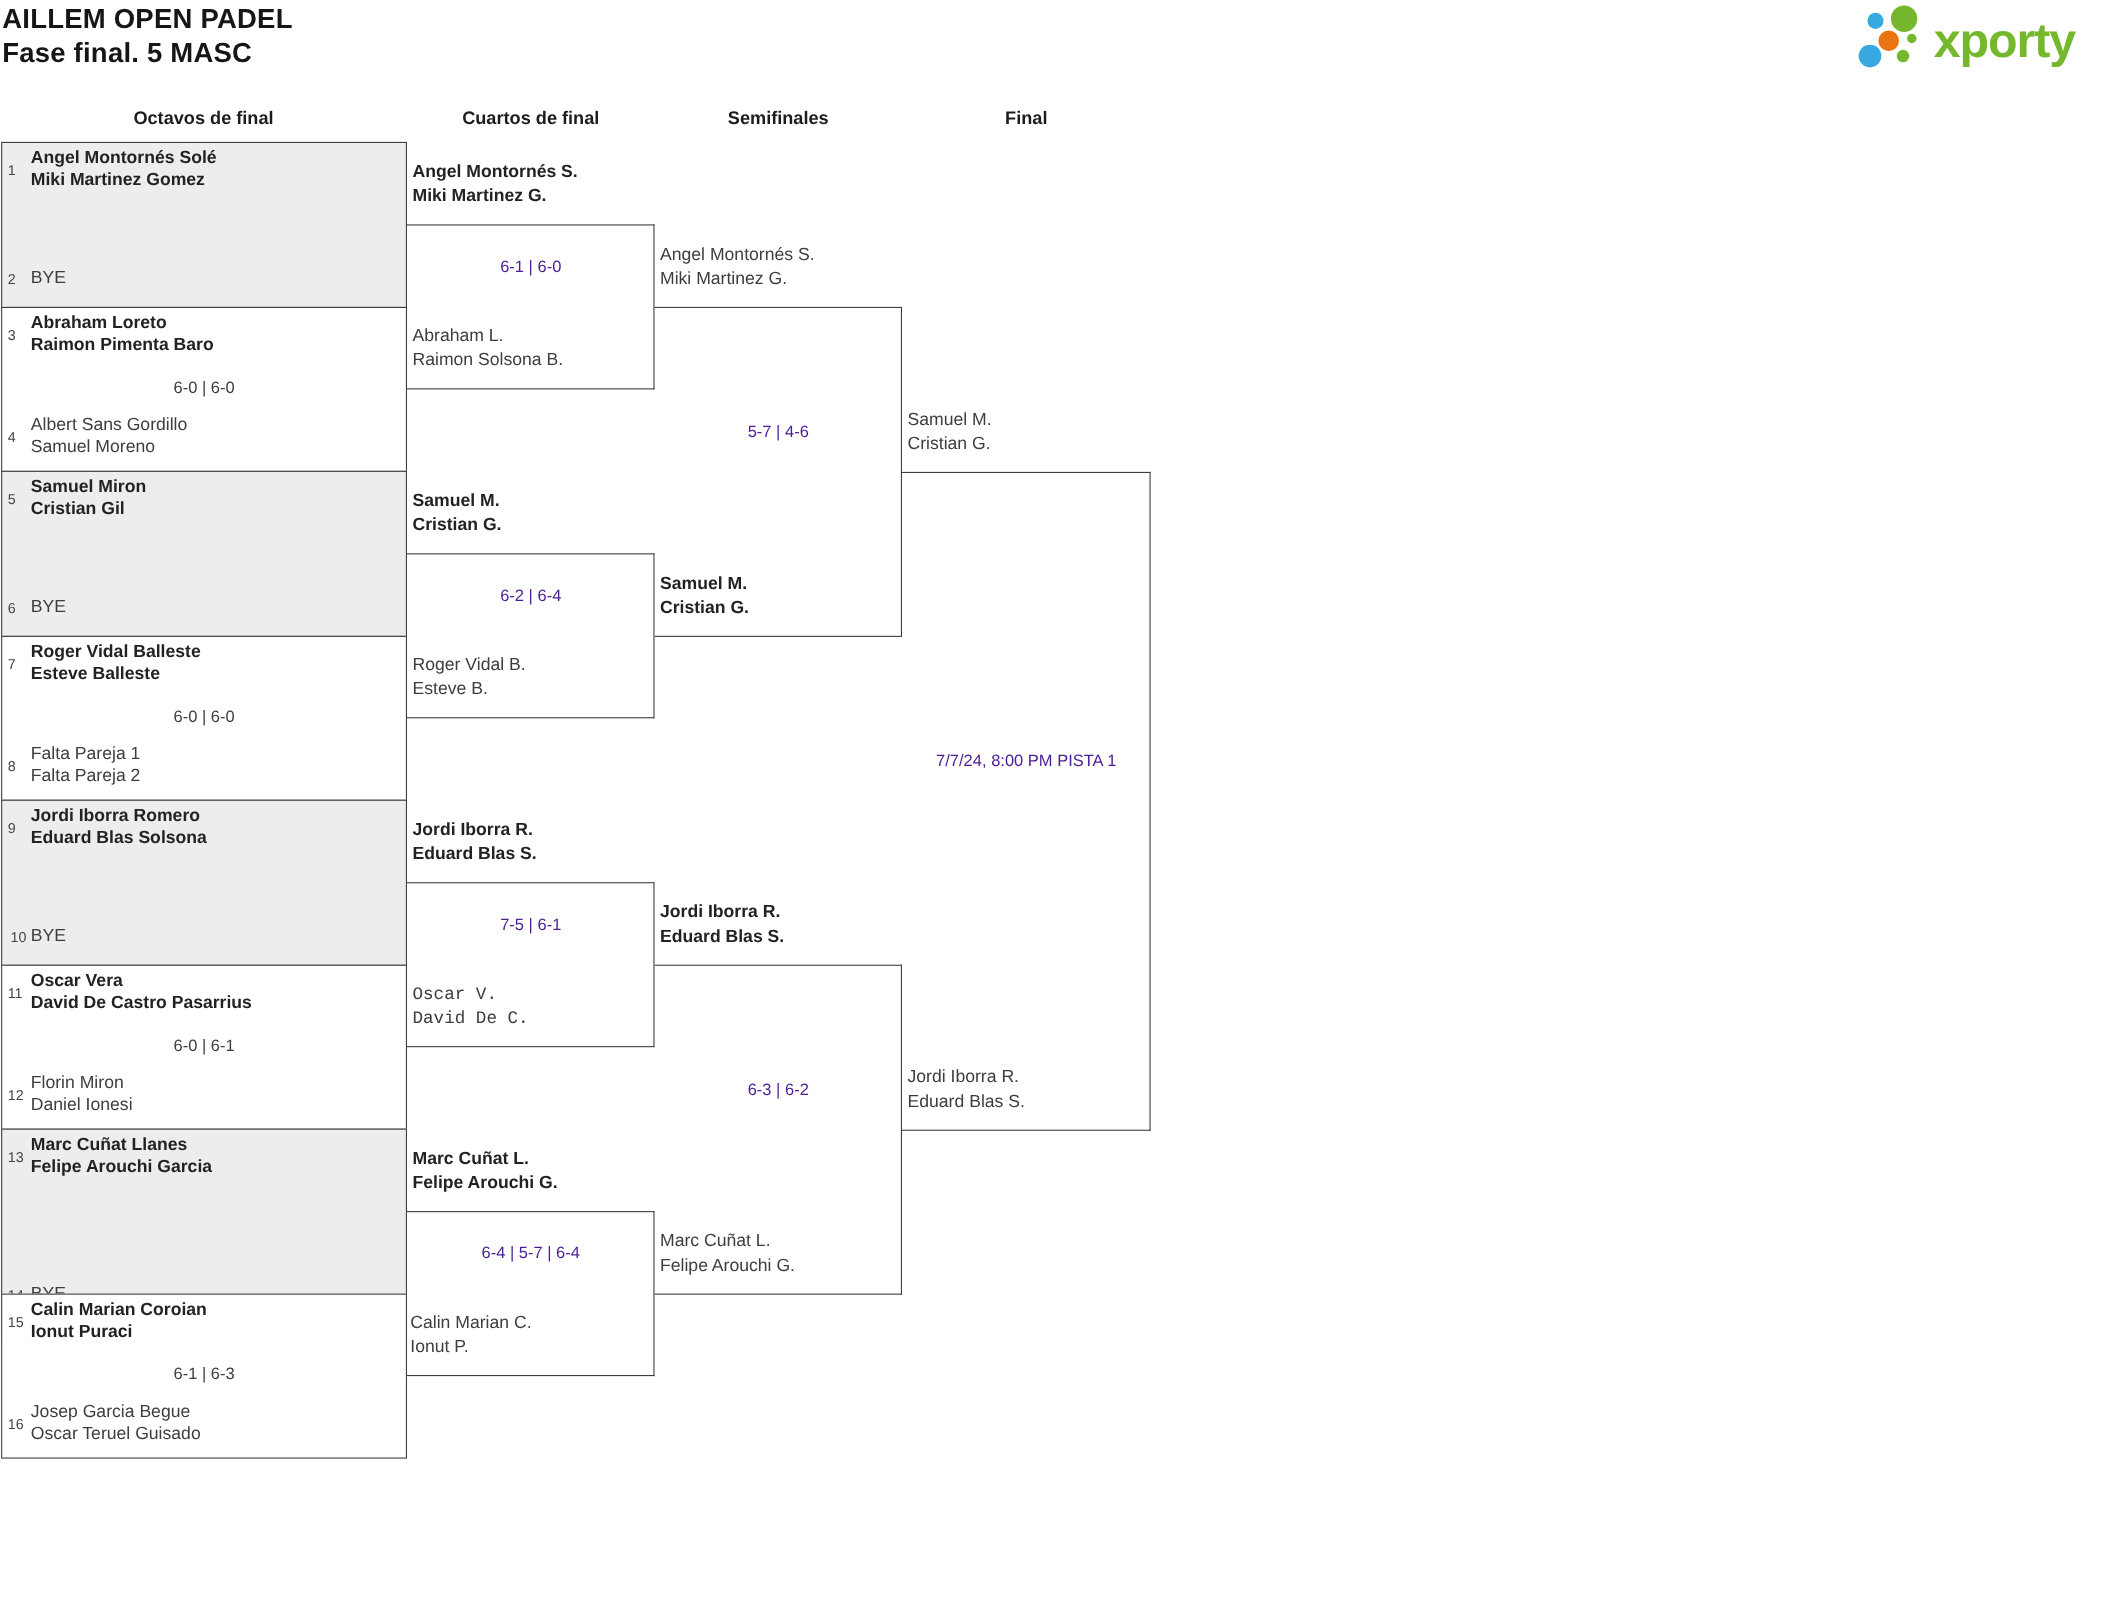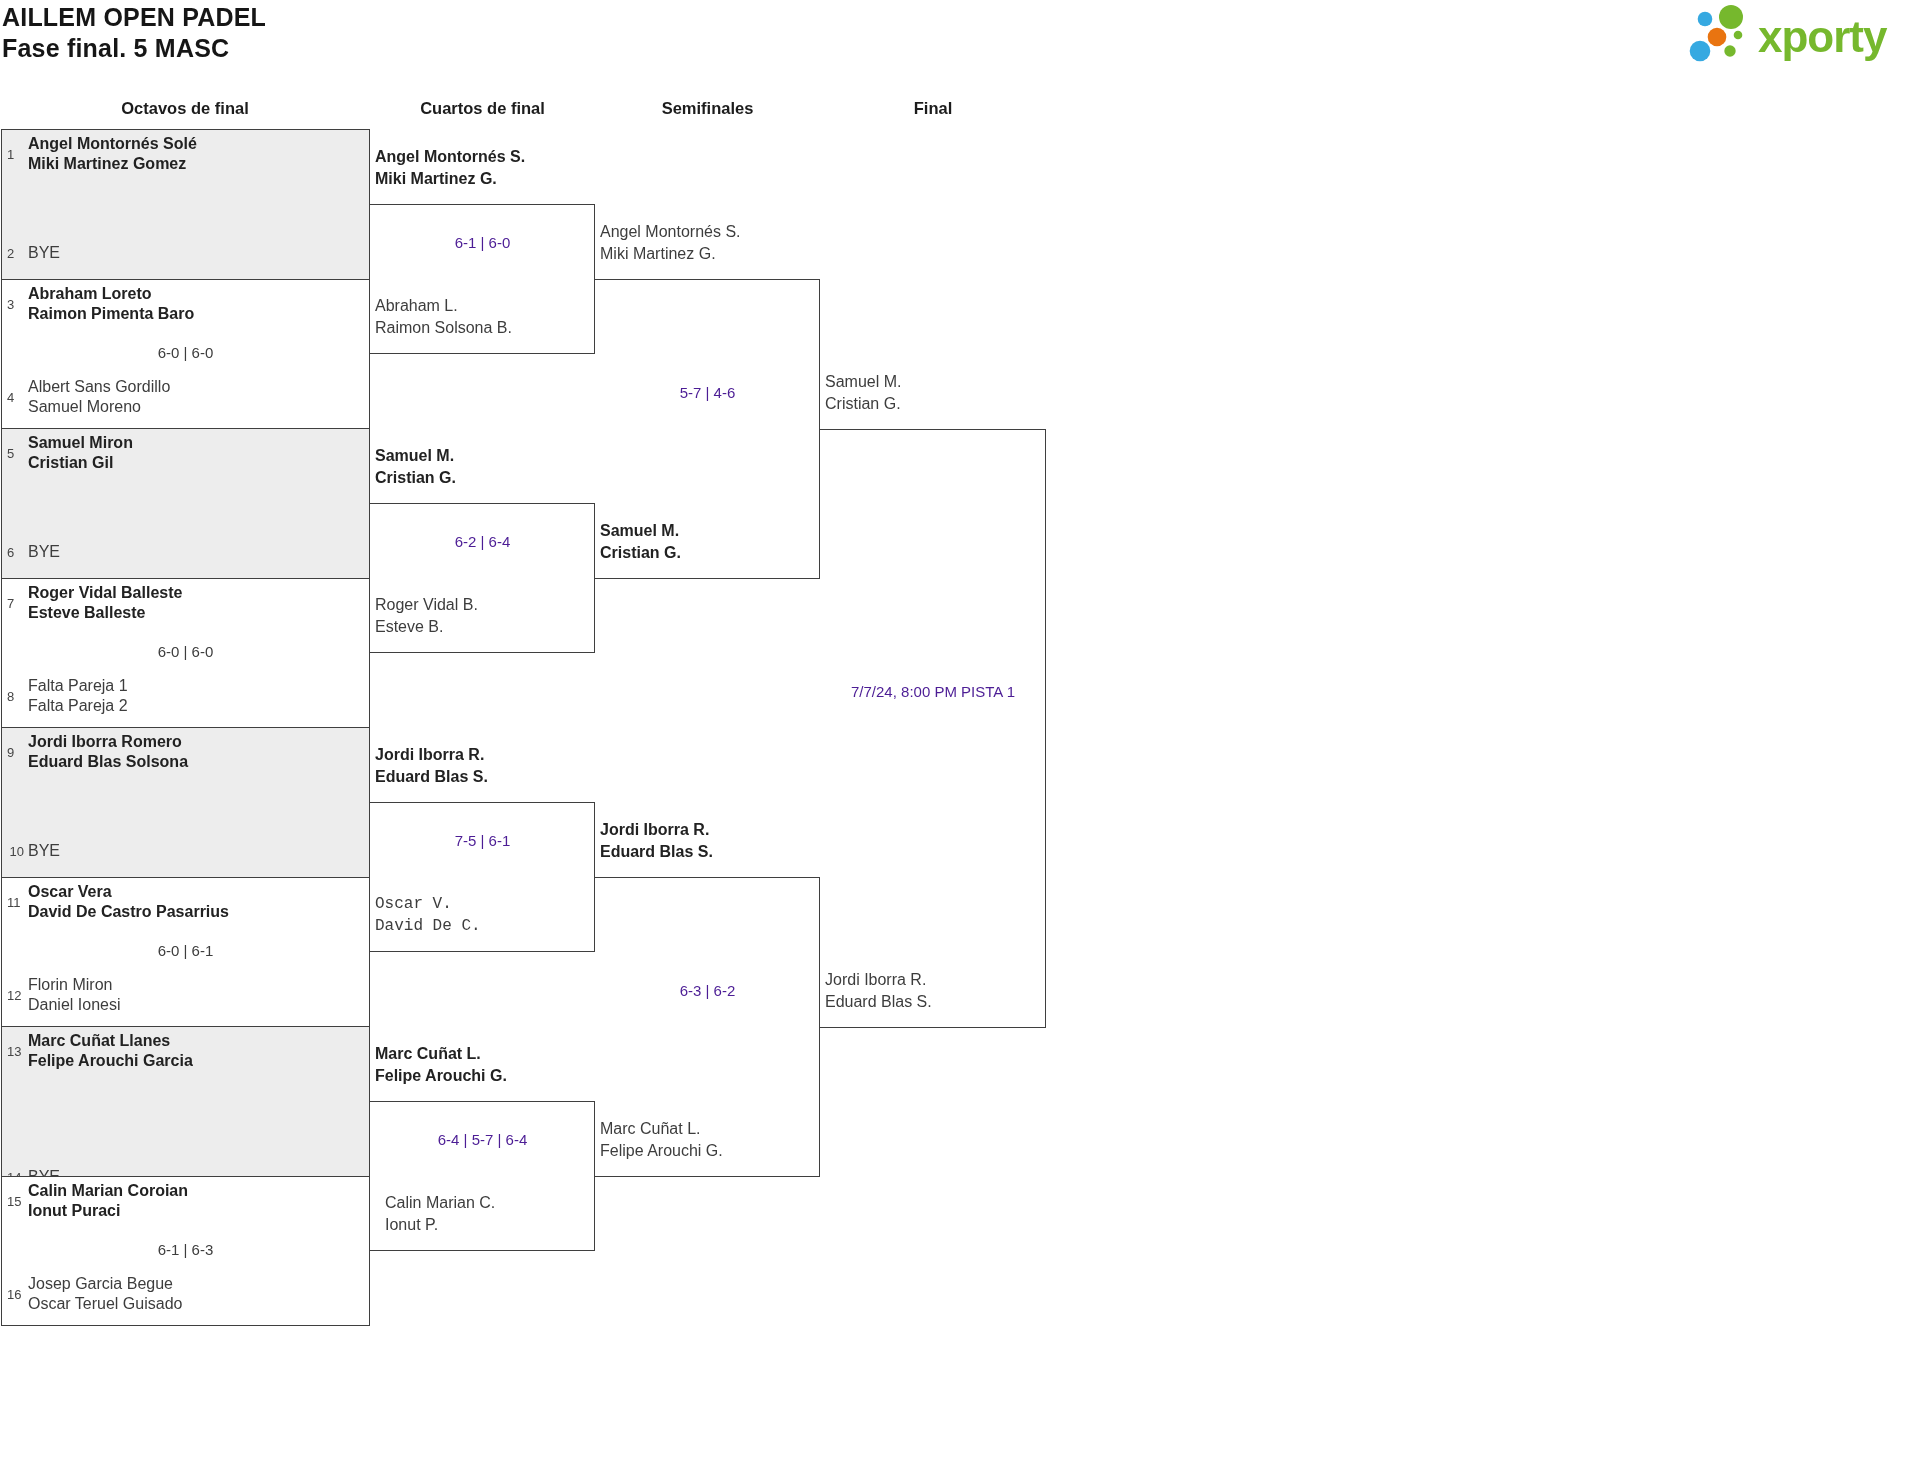--- a/index.html
+++ b/index.html
@@ -227,21 +227,21 @@
         </div>
       </div>
       <div class="rscore" style="left: 370px; width: 225px; top: 830px;">7-5 | 6-1</div>
       <div class="rbox" style="left: 370px; top: 1101px; width: 225px; height: 150px;"></div>
       <div class="rlabel" style="left: 375px; top: 1043px;">
         <div class="names winner">
           <div>Marc Cuñat L.</div>
           <div>Felipe Arouchi G.</div>
         </div>
       </div>
-      <div class="rlabel" style="left: 385px; top: 1192px;">
+      <div class="rlabel" style="left: 373px; top: 1192px;">
         <div class="names loser">
           <div>Calin Marian C.</div>
           <div>Ionut P.</div>
         </div>
       </div>
       <div class="rscore" style="left: 370px; width: 225px; top: 1129px;">6-4 | 5-7 | 6-4</div>
       <div class="rbox" style="left: 595px; top: 279px; width: 225px; height: 300px;"></div>
       <div class="rlabel" style="left: 600px; top: 221px;">
         <div class="names loser">
           <div>Angel Montornés S.</div>

